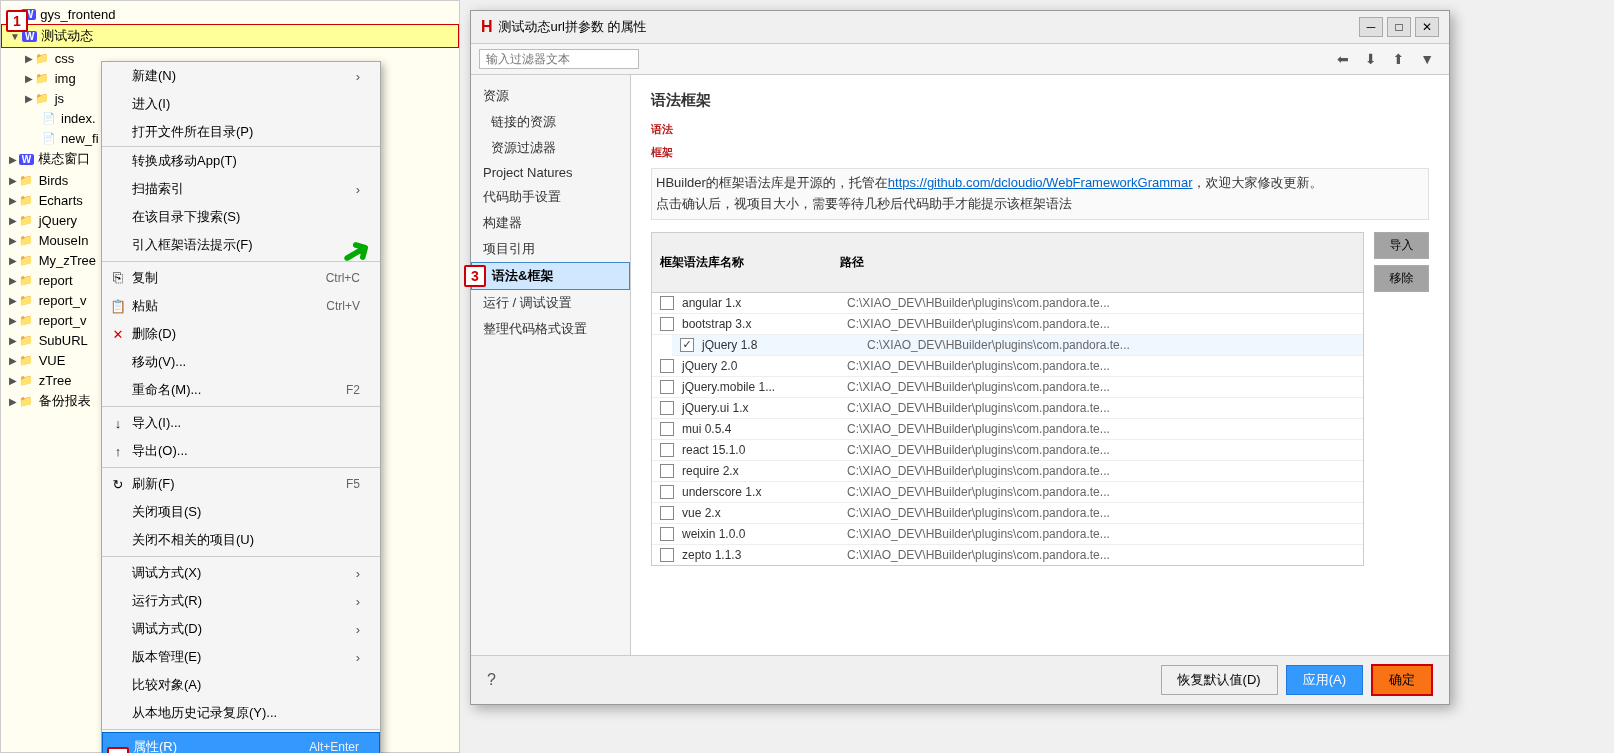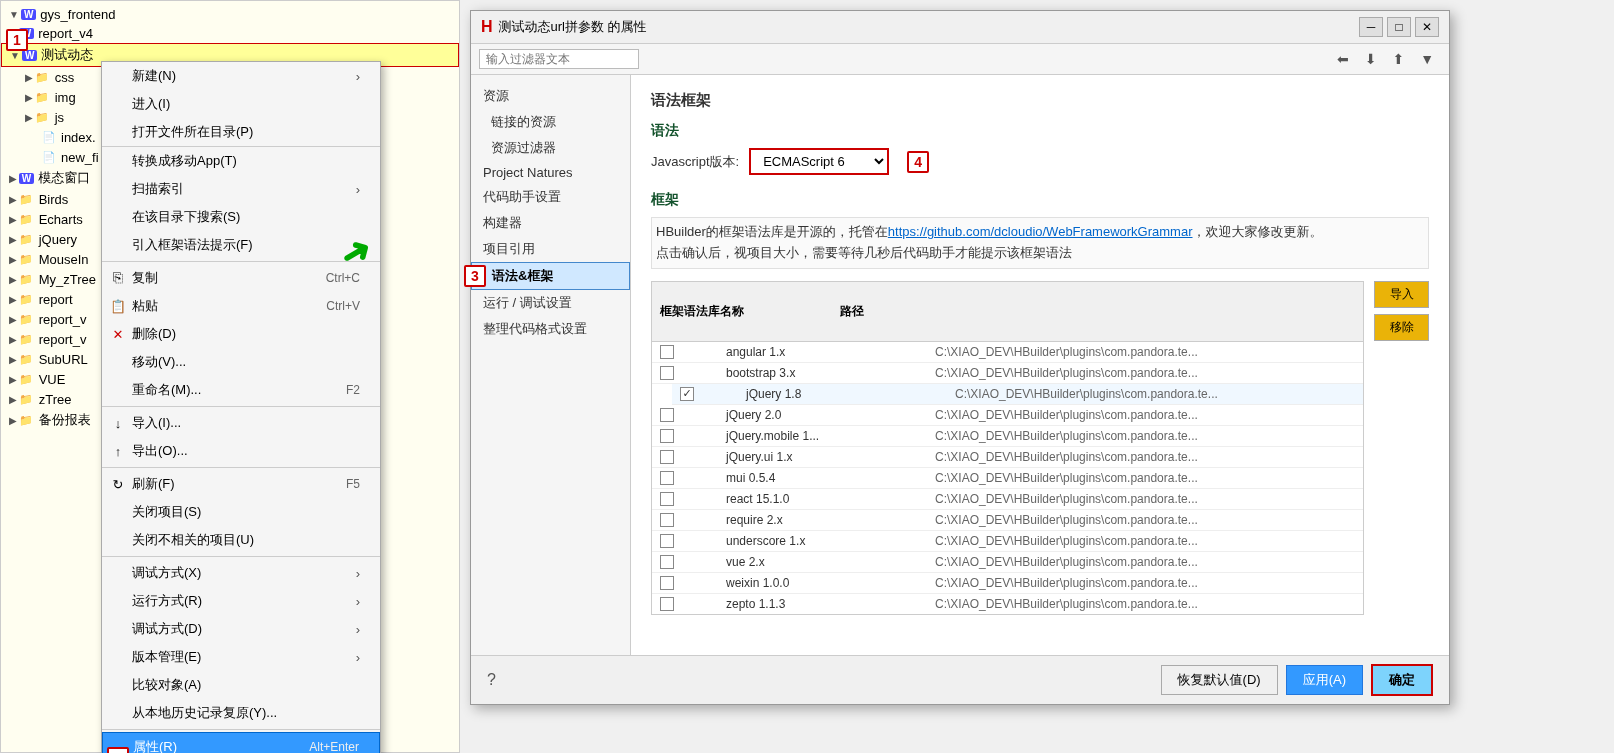--- a/index.html
+++ b/index.html
@@ -270,23 +270,23 @@
     }
 
     .section-title {
       font-size: 15px;
       font-weight: bold;
       color: #333;
       margin-bottom: 12px;
     }
 
     .subsection-title {
-      font-size: 14px;
-      font-weight: bold;
-      color: #14532d;
+      font-size: 11px;
+      font-weight: bold;
+      color: #b91c1c;
       margin-bottom: 8px;
       margin-top: 4px;
     }
 
     .syntax-row {
       display: flex;
       align-items: center;
       gap: 10px;
       margin-bottom: 16px;
     }
@@ -343,21 +343,20 @@
     }
     .col-name { width: 180px; }
     .col-path { flex: 1; }
 
     .framework-row {
       display: flex;
       align-items: flex-end;
       padding: 3px 8px;
       border-bottom: 1px solid #eee;
       font-size: 12px;
-      gap: 44px;
     }
     .framework-row:last-child { border-bottom: none; }
     .framework-row.checked { background: #f0f8ff; margin-left: 20px; }
 
     .framework-checkbox {
       width: 14px;
       height: 14px;
       border: 1px solid #888;
       margin-right: 8px;
       flex-shrink: 0;
@@ -379,25 +378,25 @@
 
     .action-buttons {
       display: flex;
       flex-direction: column;
       gap: 6px;
       margin-left: 10px;
     }
     .action-btn {
       padding: 4px 14px;
       border: 1px solid #aaa;
-      background: #eab308;
+      background: #a3a3a3;
       cursor: pointer;
       font-size: 12px;
       min-width: 55px;
-      text-align: right;
+      text-align: center;
     }
 
     .framework-area {
       display: flex;
       gap: 0;
     }
     .framework-list-wrap {
       flex: 1;
     }
 
@@ -422,22 +421,22 @@
       cursor: pointer;
       font-size: 13px;
     }
     .footer-btn.primary {
       background: #3399ff;
       color: white;
       border-color: #2277dd;
     }
     .footer-btn.confirm {
       border: 2px solid #cc0000;
-      background: #7dd3fc;
-      font-weight: bold;
+      background: #f97316;
+      font-weight: normal;
     }
 
     .badge-3 {
       position: absolute;
       left: -8px;
       top: 50%;
       transform: translateY(-50%);
       background: white;
       border: 2px solid #cc0000;
       color: #cc0000;
@@ -455,25 +454,20 @@
 </head>
 <body>
 
 <div class="left-panel">
 
   <div class="file-tree">
     <div class="tree-item">
       <span class="expand-arrow">▼</span>
       <span class="w-badge">W</span>
       <span>gys_frontend</span>
-    </div>
-    <div class="tree-item">
-      <span class="expand-arrow">▶</span>
-      <span class="w-badge">W</span>
-      <span>report_v4</span>
     </div>
     <div class="tree-item highlighted" style="position:relative;">
       <span class="expand-arrow">▼</span>
       <span class="w-badge">W</span>
       <span>测试动态</span>
       <span class="badge-1">1</span>
     </div>
     <div class="tree-item indent-1">
       <span class="expand-arrow">▶</span>
       <span class="tree-icon folder-icon">📁</span>
@@ -707,28 +701,20 @@
           <span>语法&amp;框架</span>
         </div>
         <div class="nav-section-header">运行 / 调试设置</div>
         <div class="nav-section-header">整理代码格式设置</div>
       </div>
 
       <div class="dialog-main">
         <div class="section-title">语法框架</div>
 
         <div class="subsection-title">语法</div>
-        <div class="syntax-row">
-          <span class="syntax-label">Javascript版本:</span>
-          <select class="syntax-select">
-            <option>ECMAScript 6</option>
-            <option>ECMAScript 5</option>
-          </select>
-          <span class="badge-4">4</span>
-        </div>
 
         <div class="subsection-title">框架</div>
         <div class="framework-desc">
           HBuilder的框架语法库是开源的，托管在<a href="#">https://github.com/dcloudio/WebFrameworkGrammar</a>，欢迎大家修改更新。<br>
           点击确认后，视项目大小，需要等待几秒后代码助手才能提示该框架语法
         </div>
 
         <div class="framework-area">
           <div class="framework-list-wrap">
             <div class="framework-table-container">

